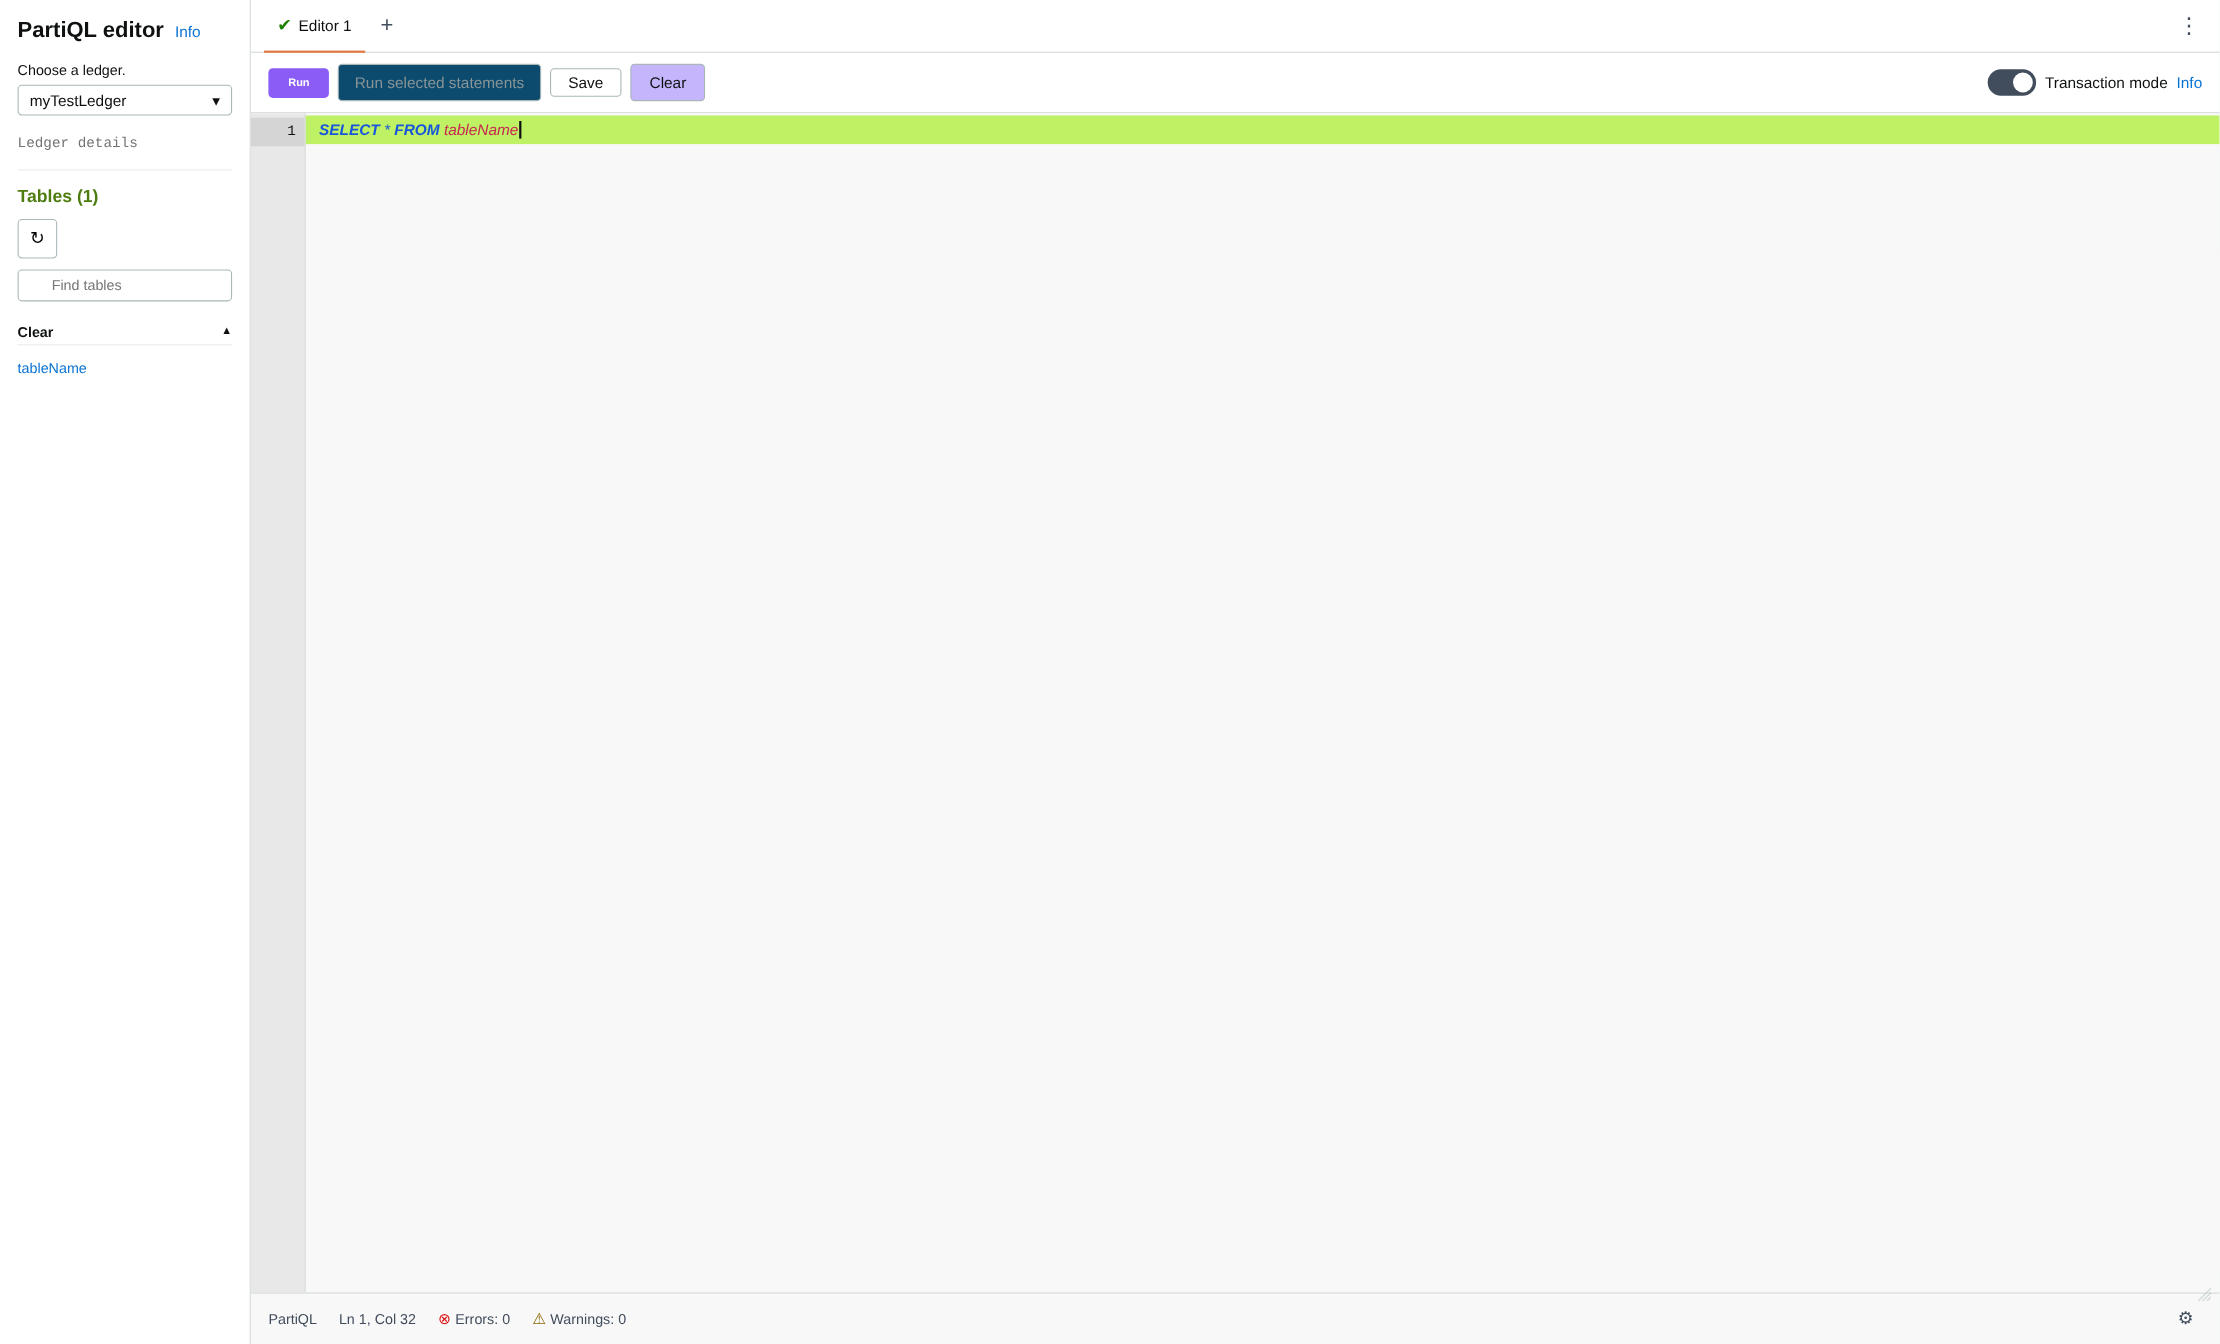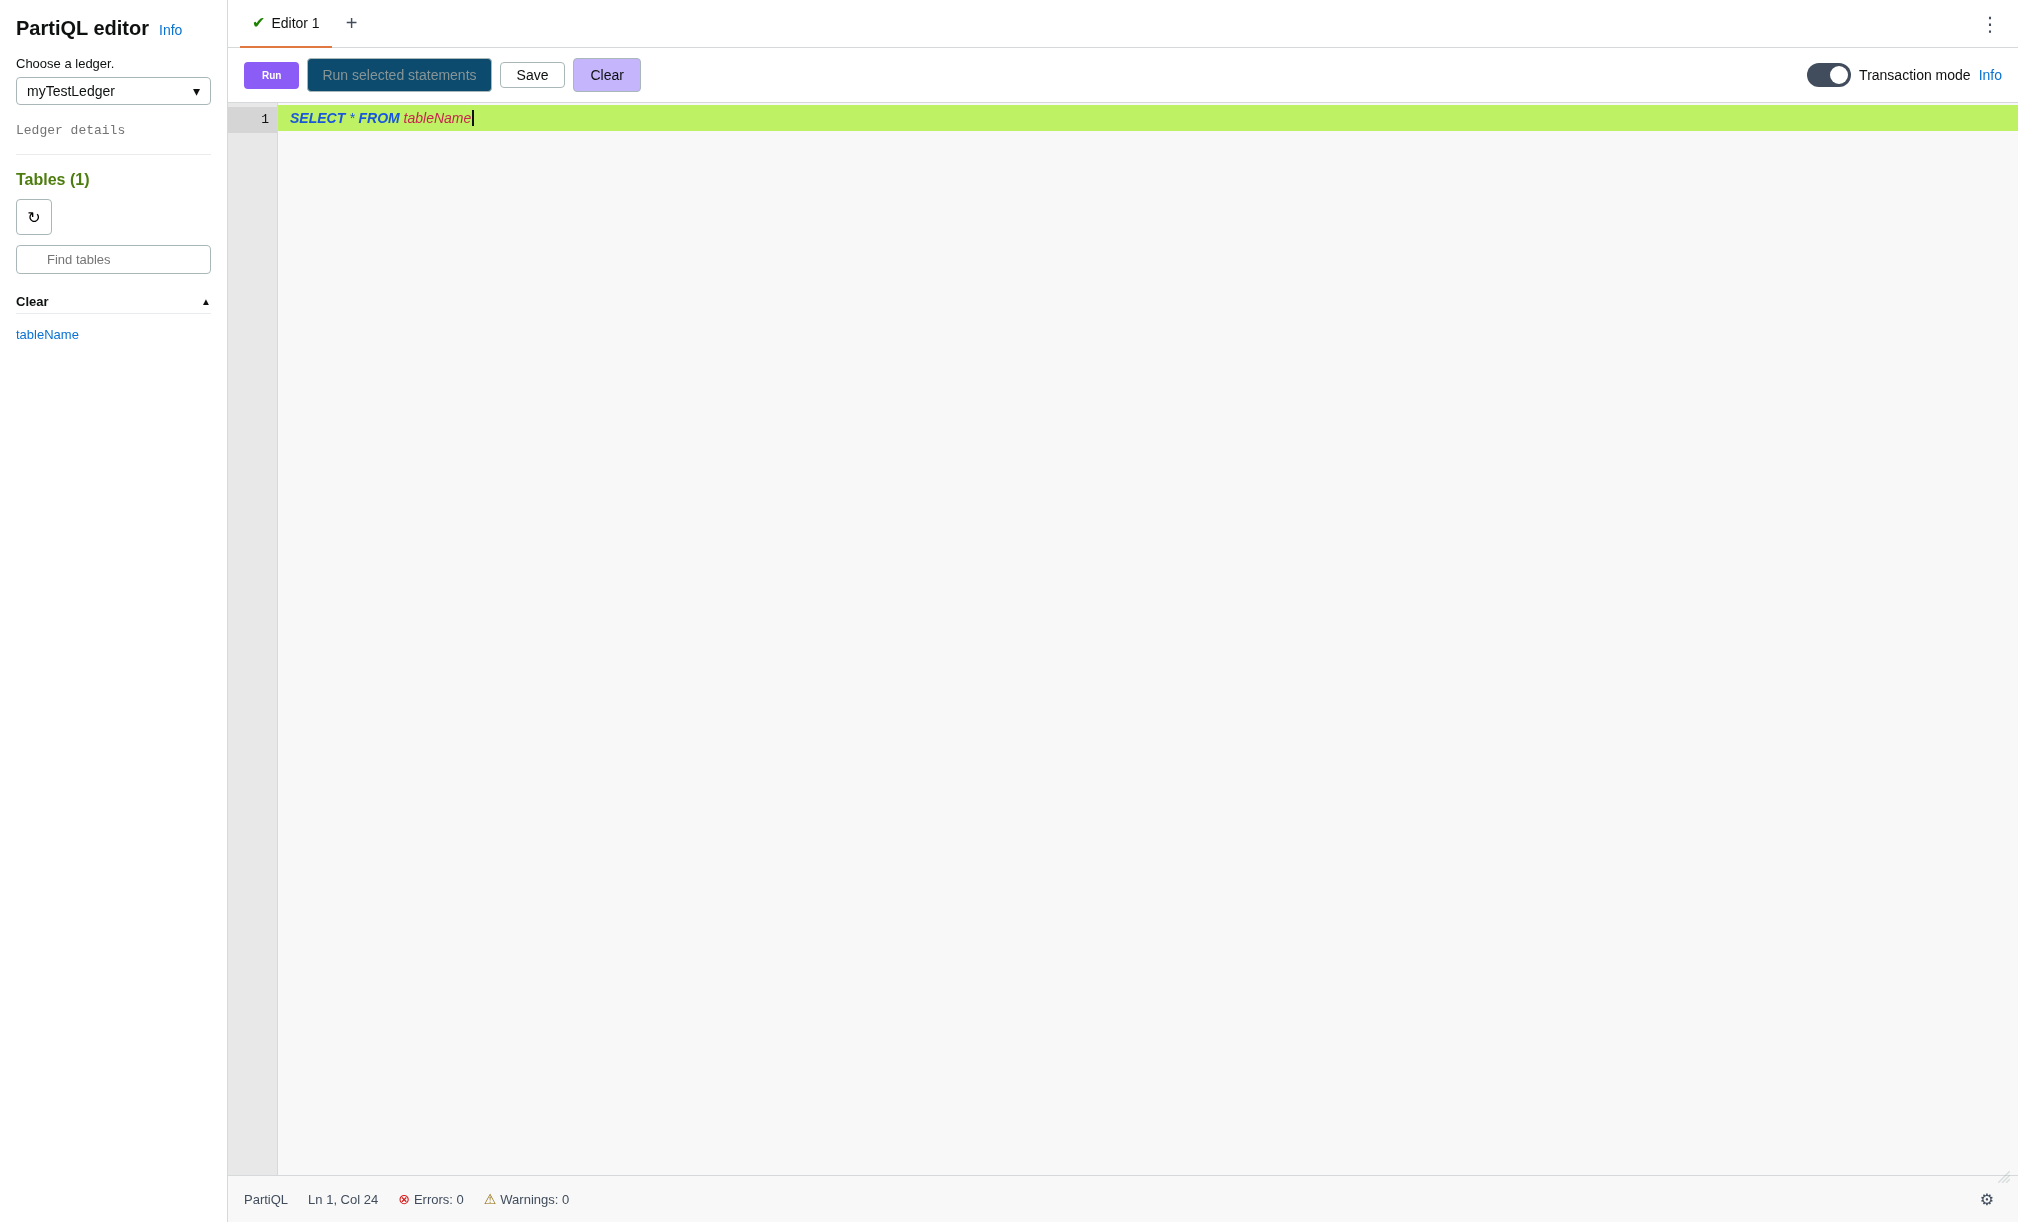--- a/index.html
+++ b/index.html
@@ -480,21 +480,21 @@
         <line x1="12" y1="4" x2="4" y2="12" stroke="#aab7b8" stroke-width="1.5"></line>
         <line x1="12" y1="8" x2="8" y2="12" stroke="#aab7b8" stroke-width="1.5"></line>
       </svg>
     </div>
 
     <div class="status-bar">
       <span class="status-item">
         <span>PartiQL</span>
       </span>
       <span class="status-item">
-        <span>Ln 1, Col 24</span>
+        <span>Ln 1, Col 32</span>
       </span>
       <span class="status-item">
         <span class="status-error-icon">⊗</span>
         <span>Errors: 0</span>
       </span>
       <span class="status-item">
         <span class="status-warn-icon">⚠</span>
         <span>Warnings: 0</span>
       </span>
       <div class="status-gear">

